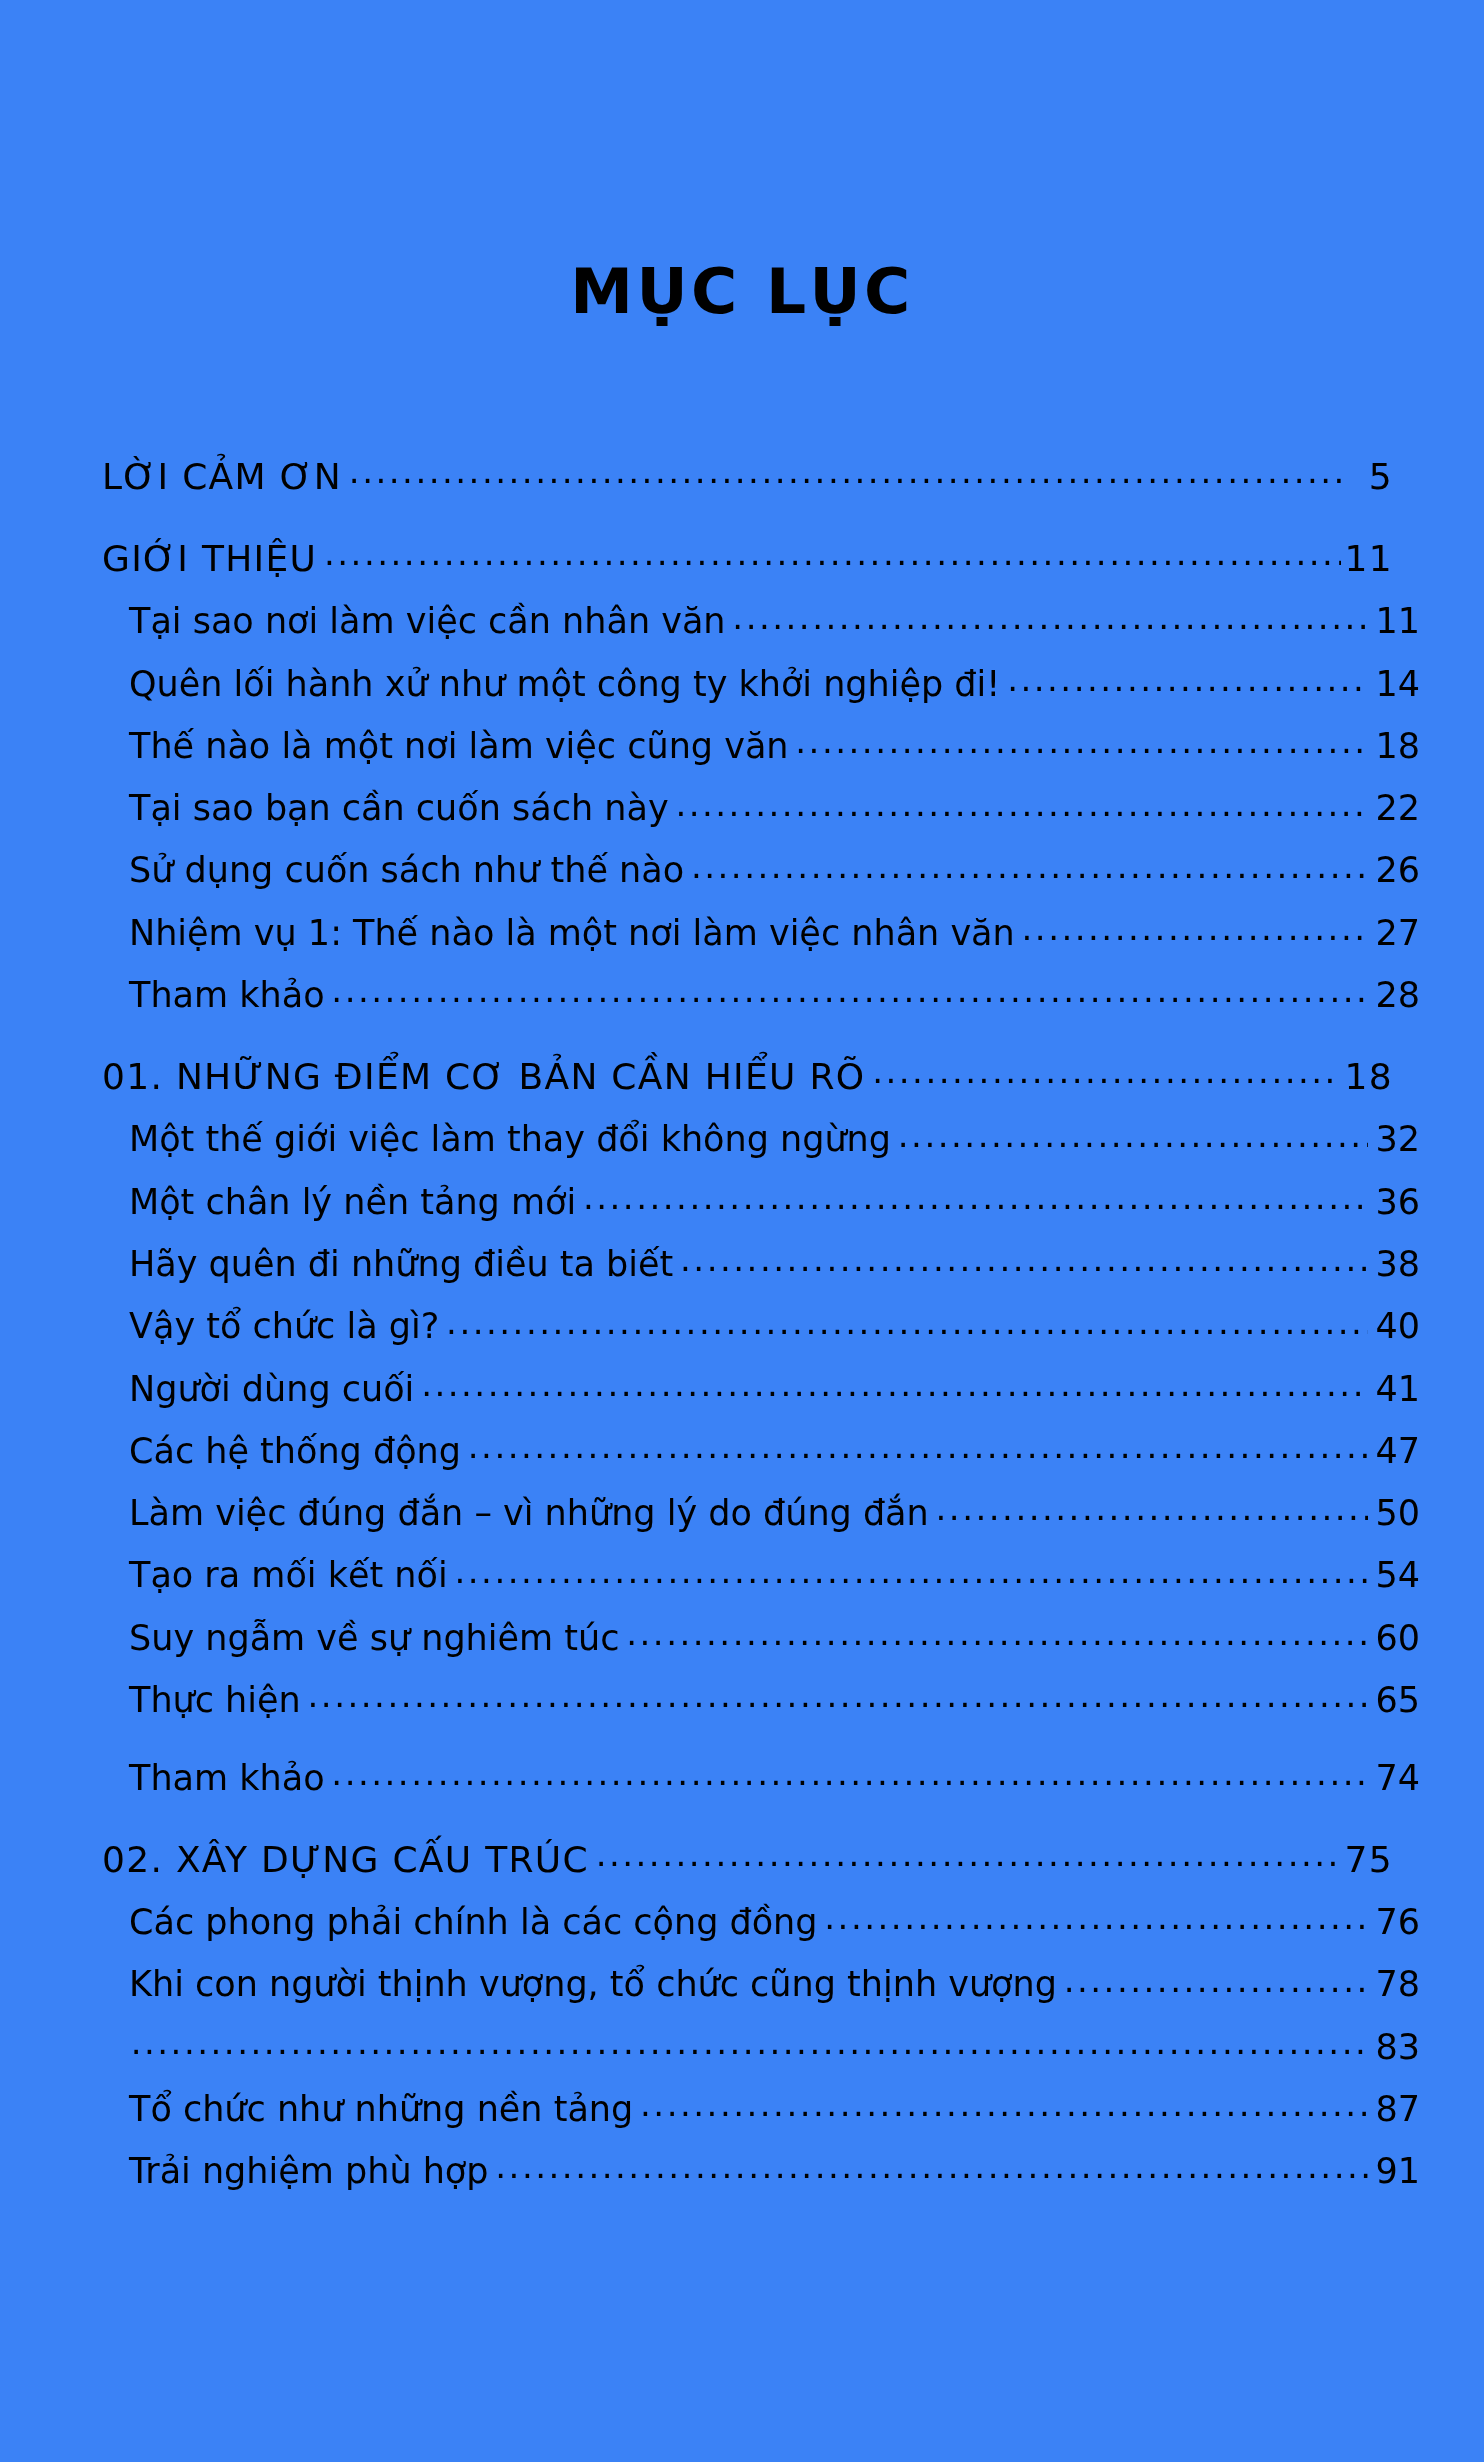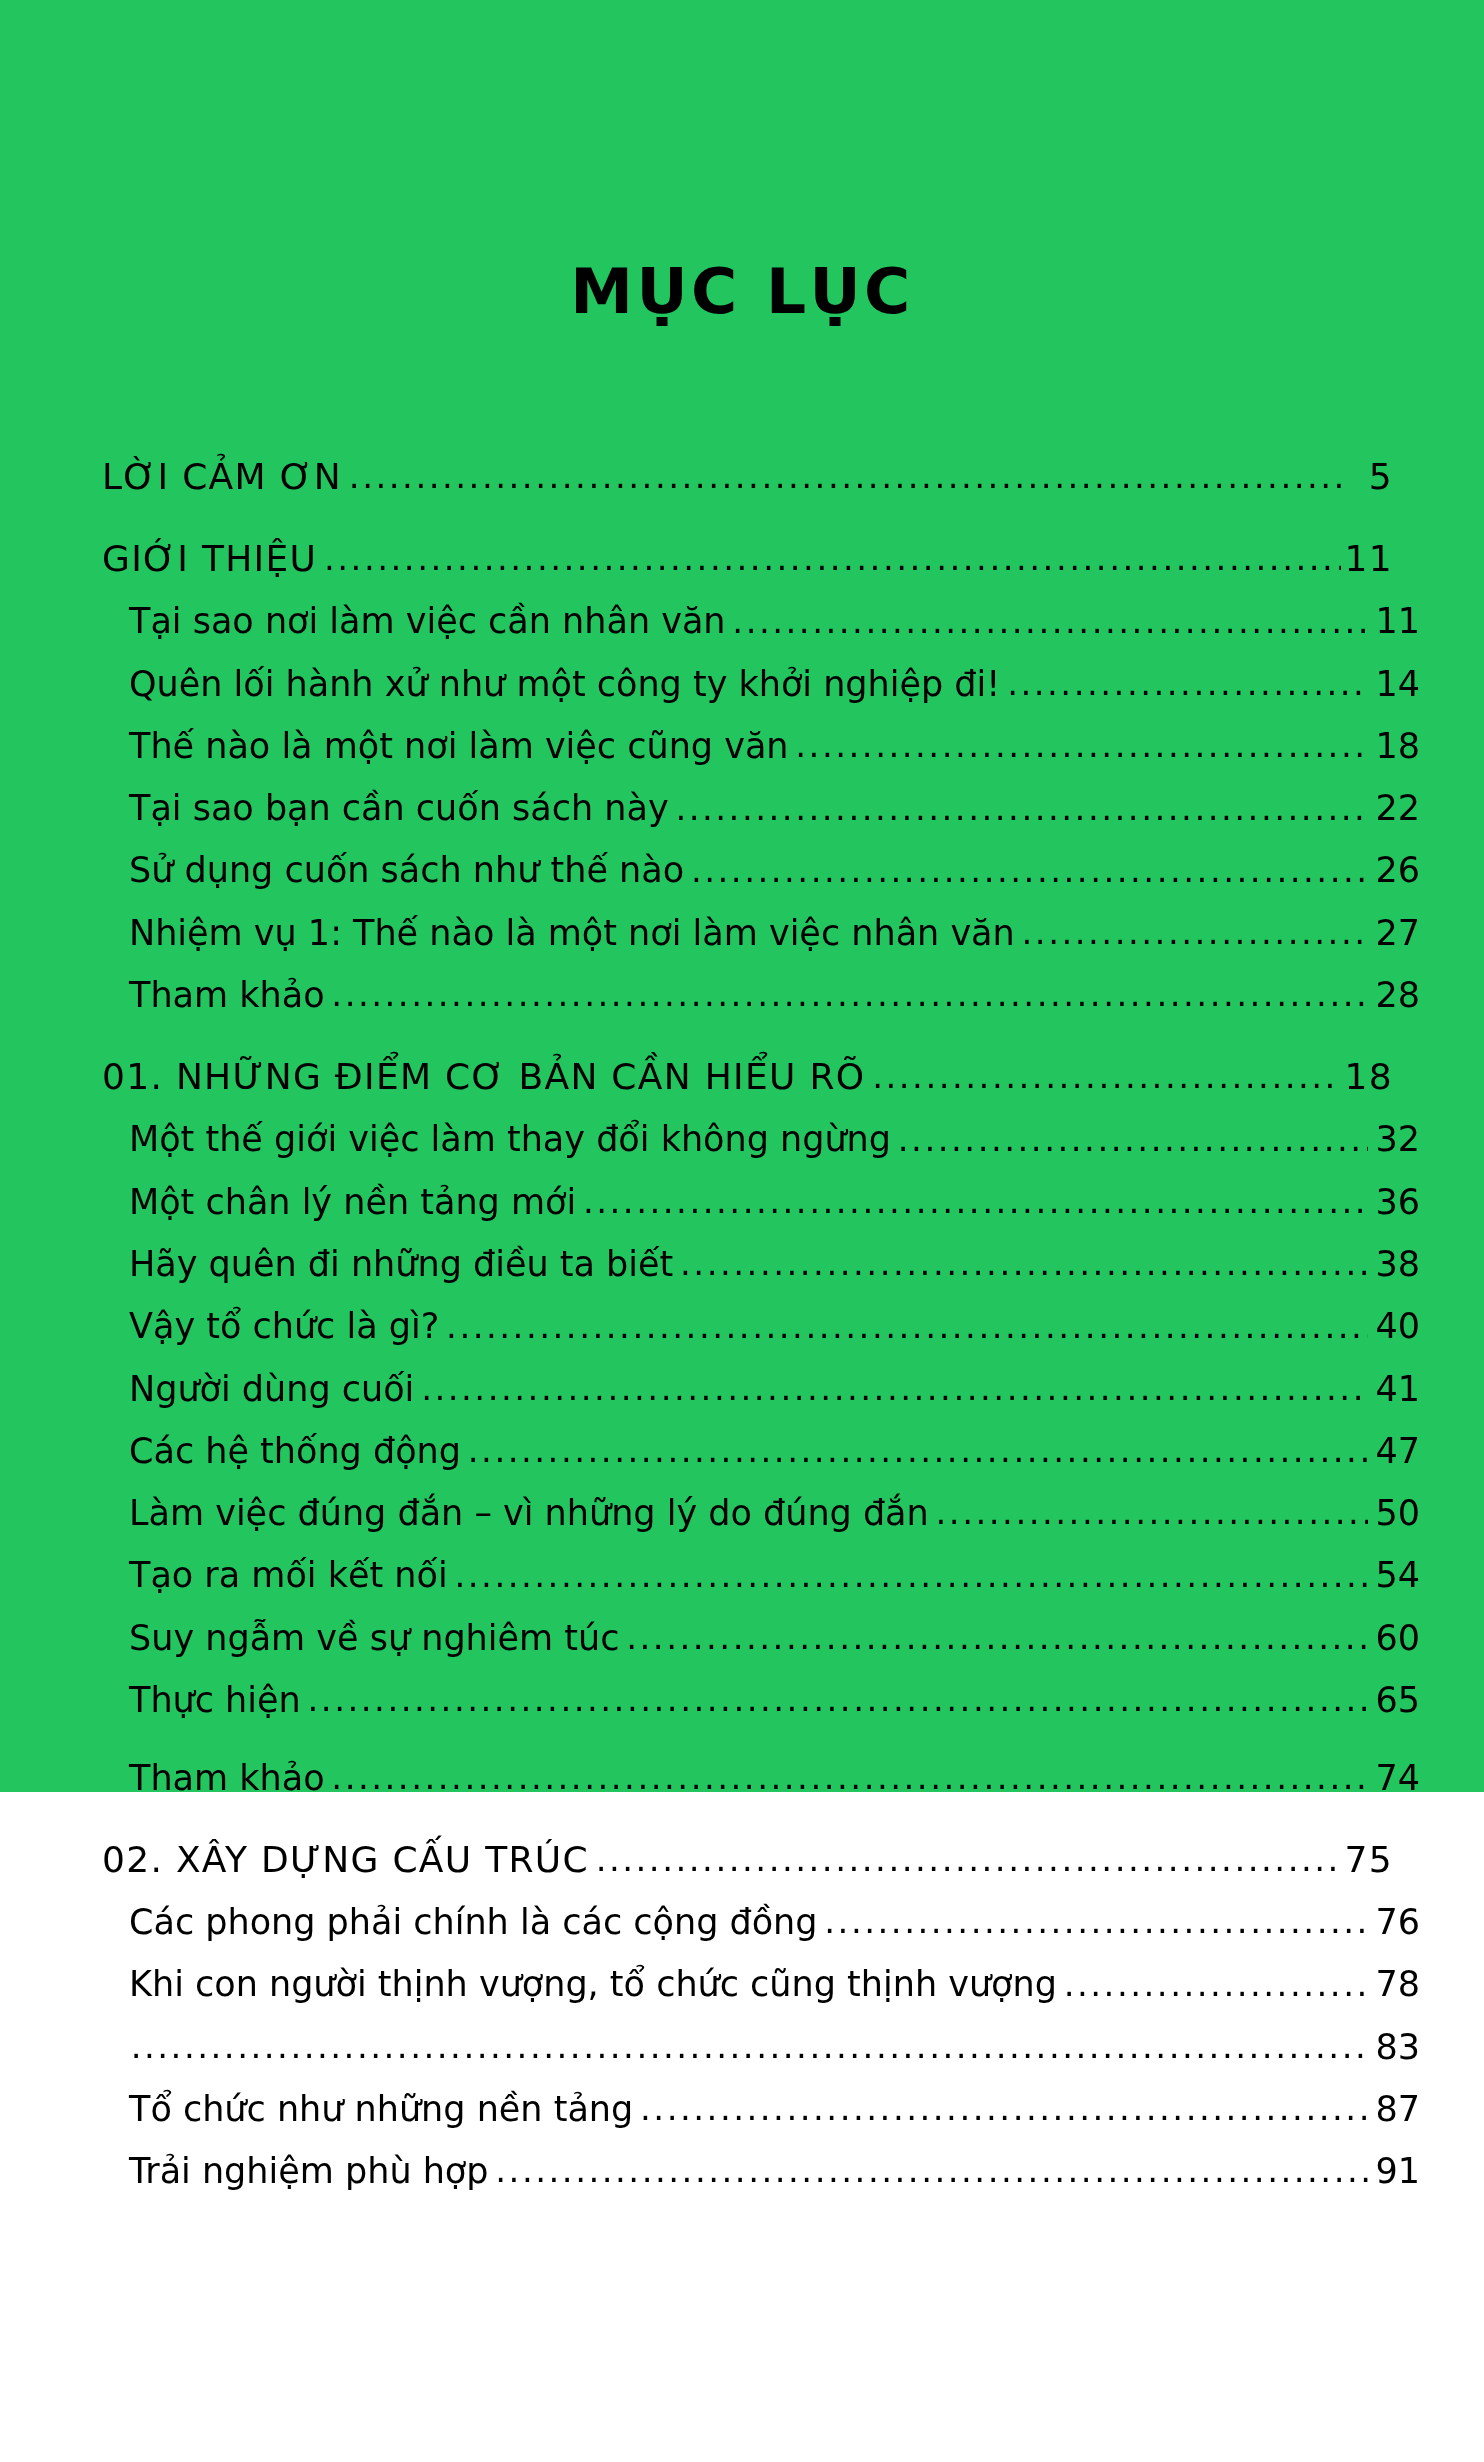--- a/index.html
+++ b/index.html
@@ -12,22 +12,22 @@
     height: 2462px;
     font-family: "DejaVu Sans", sans-serif;
     color: #000000;
     position: relative;
     overflow: hidden;
   }
   .page {
     position: absolute;
     top: 0; left: 0;
     width: 1484px;
-    height: 1792px;
-    background: #22c55e;
+    height: 2462px;
+    background: #3b82f6;
   }
   .title {
     position: absolute;
     top: 255px;
     left: 0;
     width: 1484px;
     text-align: center;
     font-size: 63px;
     font-weight: bold;
     letter-spacing: 3.4px;
@@ -37,21 +37,21 @@
     position: absolute;
     top: 459px;
     left: 102px;
     width: 1291px;
   }
   .group {
     margin-bottom: 0;
   }
   .entry {
     display: flex;
-    align-items: flex-end;
+    align-items: flex-start;
     width: 100%;
     font-size: 34px;
     line-height: 1.0;
     white-space: nowrap;
   }
   .entry .label {
     flex: 0 0 auto;
     padding-right: 5.1px;
   }
   .entry .leader {

